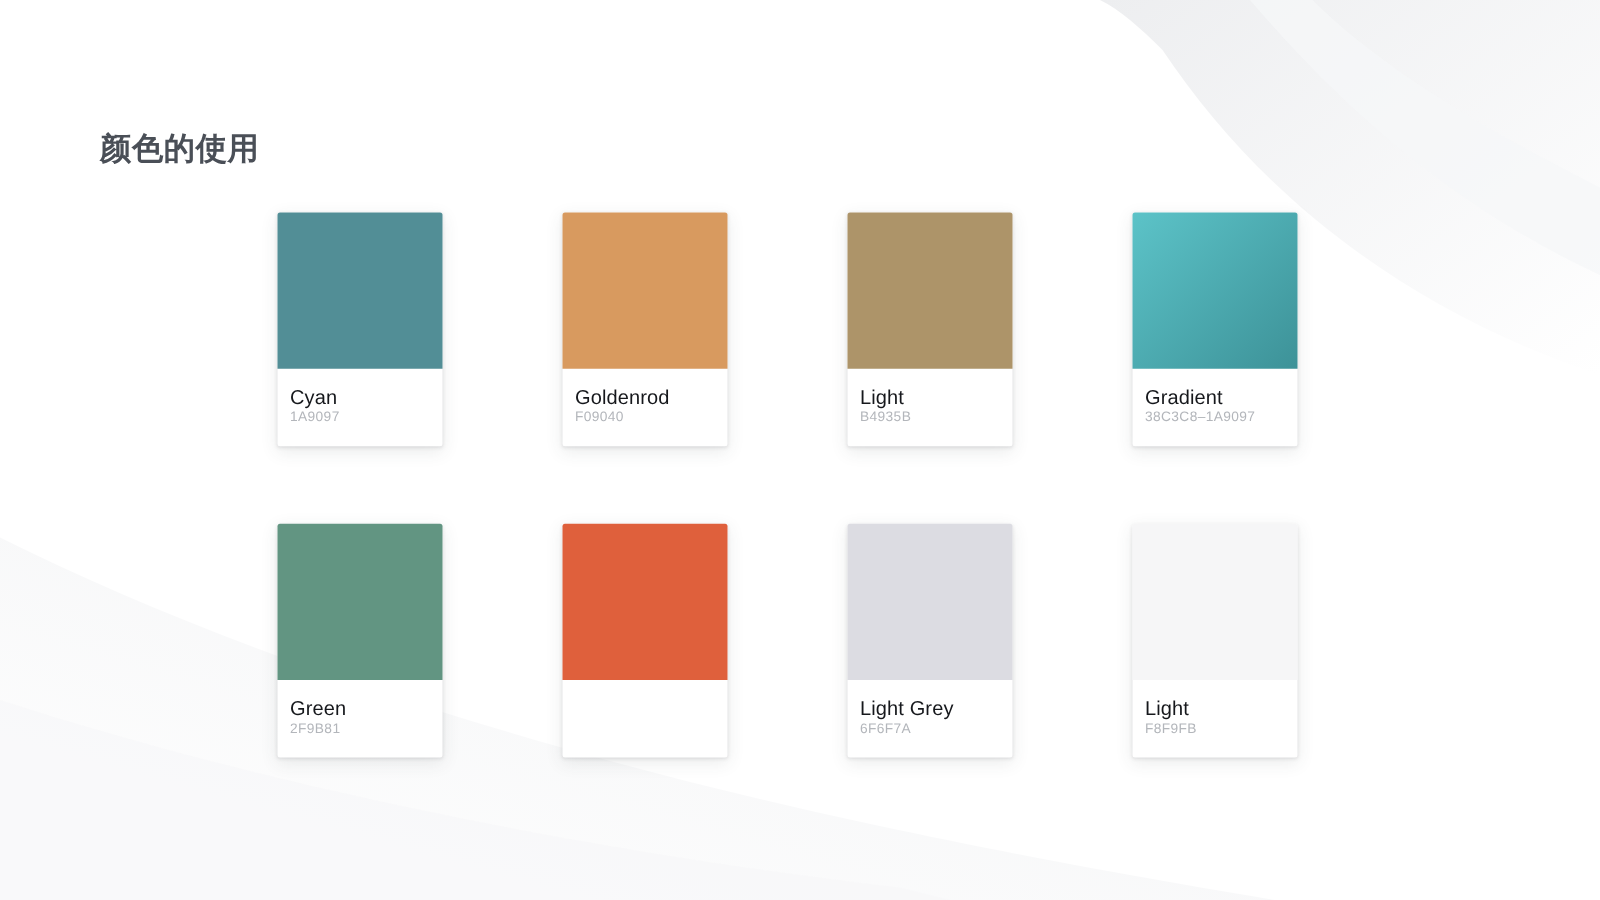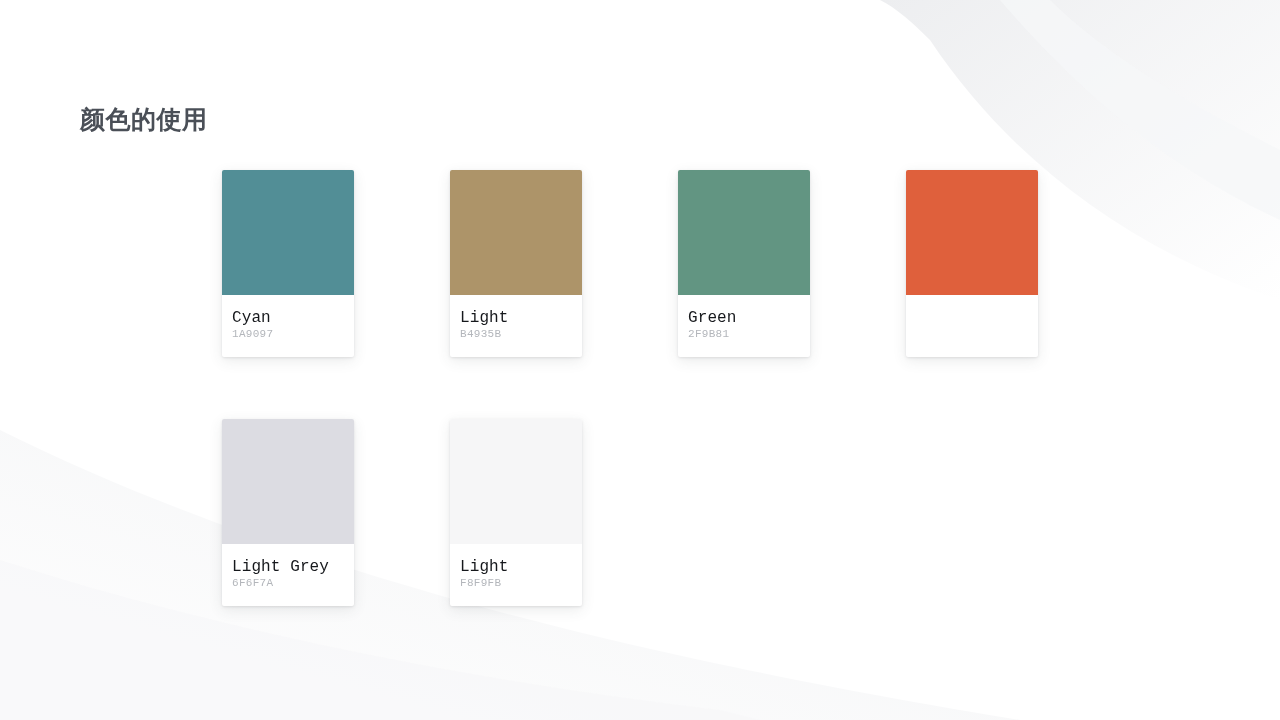--- a/index.html
+++ b/index.html
@@ -42,21 +42,20 @@
   #swatch-grid {
     position: absolute;
     left: 222px;
     top: 170px;
     width: 960px;
     z-index: 2;
     display: grid;
     grid-template-columns: repeat(4, 132px);
     column-gap: 96px;
     row-gap: 62px;
-    font-family: Liberation Mono, monospace;
   }
 
   .swatch-card {
     width: 132px;
     background: #ffffff;
     border-radius: 2px;
     box-shadow: 0 1px 3px rgba(60, 64, 72, 0.13),
                 0 4px 14px rgba(60, 64, 72, 0.10);
   }
 
@@ -111,24 +110,38 @@
 
 <div id="swatch-grid">
     <div class="swatch-card">
       <div class="swatch-chip" style="background: rgb(82, 142, 150);"></div>
       <div class="swatch-info">
         <div class="swatch-name">Cyan</div>
         <div class="swatch-hex">1A9097</div>
       </div>
     </div>
     <div class="swatch-card">
+      <div class="swatch-chip" style="background: rgb(216, 154, 95);"></div>
+      <div class="swatch-info">
+        <div class="swatch-name">Goldenrod</div>
+        <div class="swatch-hex">F09040</div>
+      </div>
+    </div>
+    <div class="swatch-card">
       <div class="swatch-chip" style="background: rgb(173, 148, 105);"></div>
       <div class="swatch-info">
         <div class="swatch-name">Light</div>
         <div class="swatch-hex">B4935B</div>
+      </div>
+    </div>
+    <div class="swatch-card">
+      <div class="swatch-chip" style="background: linear-gradient(135deg, rgb(92, 195, 200) 0%, rgb(61, 146, 152) 100%);"></div>
+      <div class="swatch-info">
+        <div class="swatch-name">Gradient</div>
+        <div class="swatch-hex">38C3C8–1A9097</div>
       </div>
     </div>
     <div class="swatch-card">
       <div class="swatch-chip" style="background: rgb(98, 149, 130);"></div>
       <div class="swatch-info">
         <div class="swatch-name">Green</div>
         <div class="swatch-hex">2F9B81</div>
       </div>
     </div>
     <div class="swatch-card">

